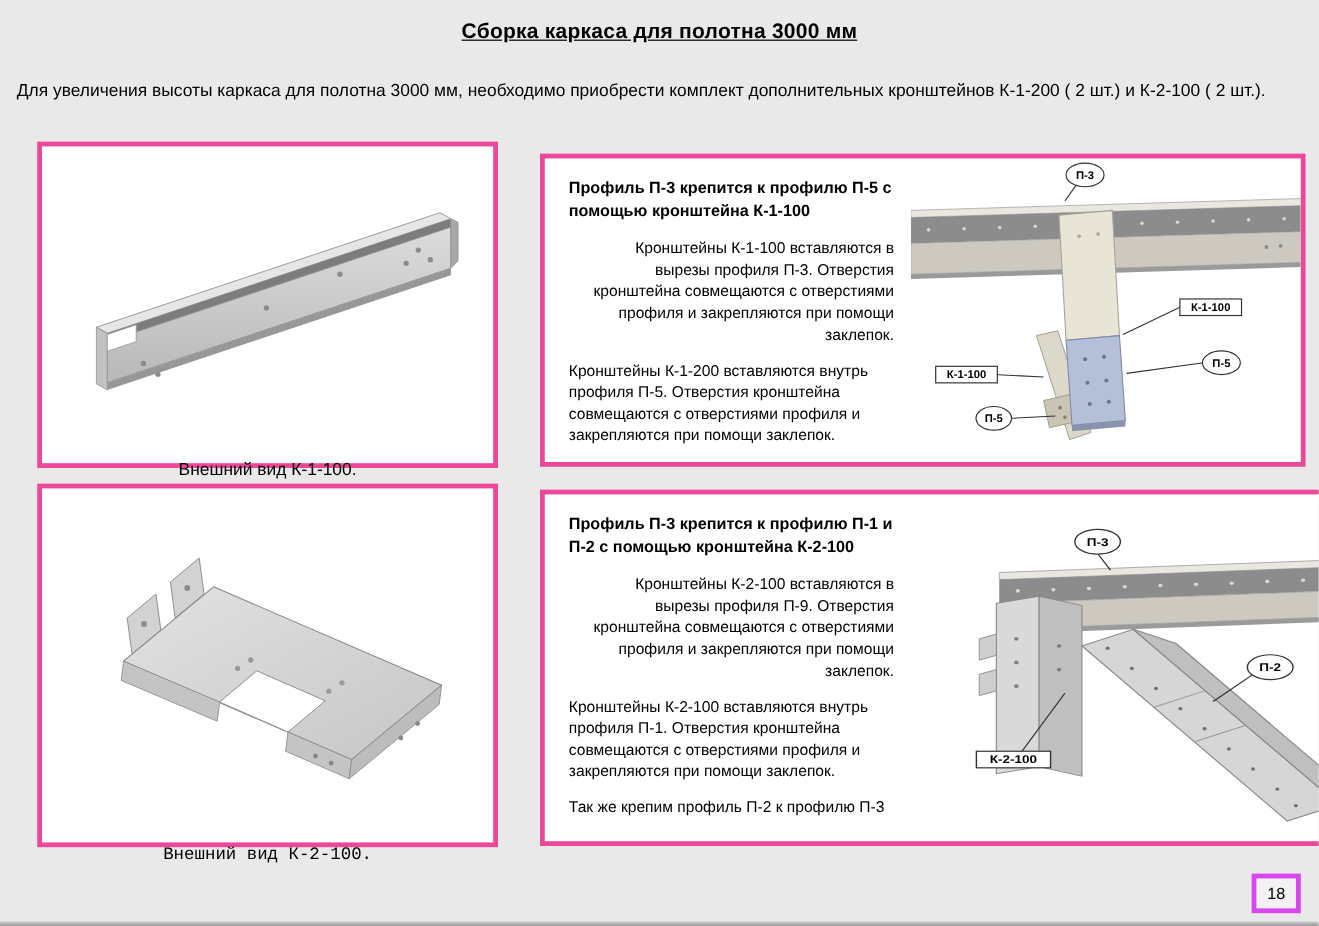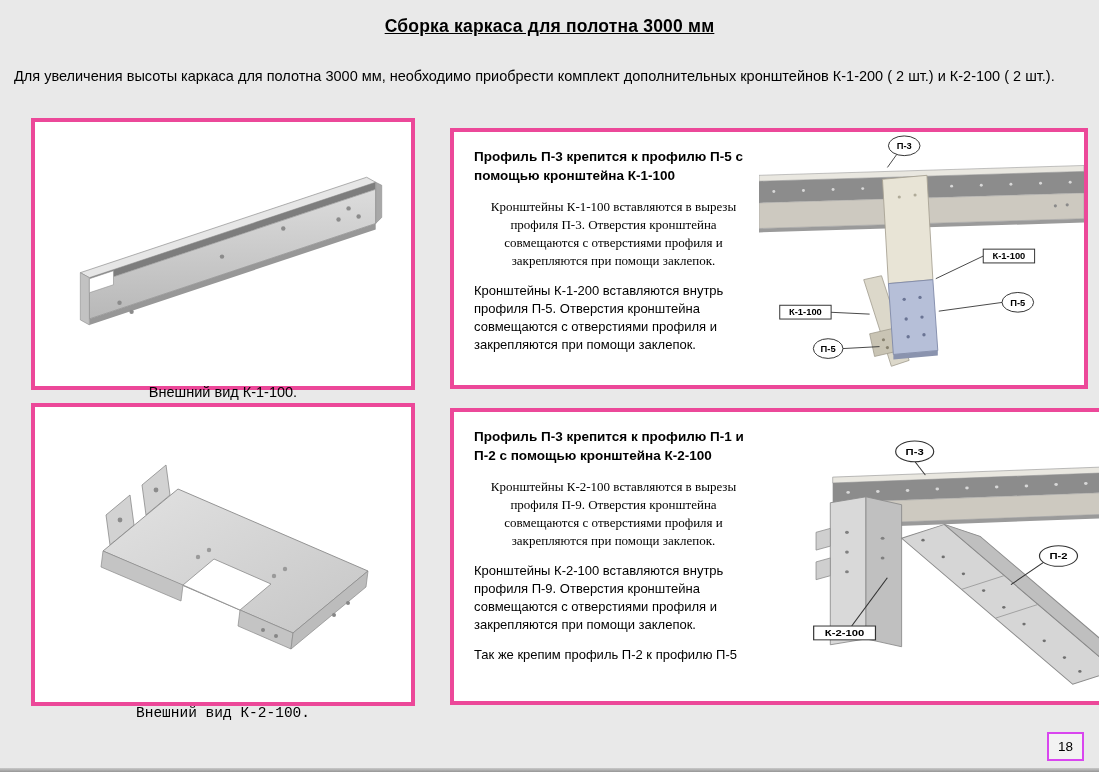--- a/index.html
+++ b/index.html
@@ -20,25 +20,25 @@
   .panel-k2-view  { left:31px;  top:403px; width:384px; height:303px;font-family:Liberation Mono, monospace; }
   .panel-k1-instr { left:450px; top:128px; width:638px; height:261px; }
   .panel-k2-instr { left:450px; top:408px; width:704px; height:297px; }
   .view-panel { display:flex; flex-direction:column; align-items:center; justify-content:space-between; padding:4px 6px 12px;gap:42px; }
   .view-illus { flex:1; width:100%; display:flex; align-items:center; justify-content:center; }
   .caption { font-size:14.5px; text-align:center; }
   .instr-panel { display:flex; }
   .instr-text { width:305px; flex:none; padding:16px 6px 8px 20px; }
   .instr-heading { font-size:13.5px; font-weight:700; line-height:1.38; margin-bottom:13px; }
   .instr-para { font-size:13px; line-height:1.38; margin-bottom:12px; }
-  .instr-para.centered { text-align:center; padding:0 8px;font-family:Liberation Serif, serif; }
+  .instr-para.centered { text-align:right; padding:0 8px; }
   .instr-illus { flex:1; position:relative; overflow:hidden;font-weight:bold; }
   .instr-illus svg { position:absolute; left:0; top:0; width:100%; height:100%; }
   .page-number {
-    position:absolute; right:15px; bottom:11px; border:2px solid #d946ef; background:#f2f2f2;
+    position:absolute; right:15px; bottom:11px; border:4px solid #d946ef; background:#f2f2f2;
     font-size:13.5px; padding:5px 9px;
   }
   .bottom-edge { position:absolute; left:0; bottom:0; width:100%; height:4px;
     background:linear-gradient(#c9c9c9,#969696); }
   svg text { font-family:"Liberation Sans","DejaVu Sans",sans-serif; }
   .co-text { font-size:9.5px; text-anchor:middle; fill:#000; }
   .co-shape { fill:#ffffff; stroke:#333; stroke-width:1; }
   .leader { stroke:#333; stroke-width:0.9; fill:none; }
 </style>
 </head>
@@ -187,22 +187,22 @@
           <text class="co-text" x="70" y="223.5">П-5</text>
         </g>
       </svg>
     </div>
   </div>
 
   <div class="panel panel-k2-instr instr-panel">
     <div class="instr-text">
       <p class="instr-heading">Профиль П-3 крепится к профилю П-1 и П-2 с помощью кронштейна К-2-100</p>
       <p class="instr-para centered">Кронштейны К-2-100 вставляются в вырезы профиля П-9. Отверстия кронштейна совмещаются с отверстиями профиля и закрепляются при помощи заклепок.</p>
-      <p class="instr-para">Кронштейны К-2-100 вставляются внутрь профиля П-9. Отверстия кронштейна совмещаются с отверстиями профиля и закрепляются при помощи заклепок.</p>
-      <p class="instr-para">Так же крепим профиль П-2 к профилю П-5</p>
+      <p class="instr-para">Кронштейны К-2-100 вставляются внутрь профиля П-1. Отверстия кронштейна совмещаются с отверстиями профиля и закрепляются при помощи заклепок.</p>
+      <p class="instr-para">Так же крепим профиль П-2 к профилю П-3</p>
     </div>
     <div class="instr-illus">
       <svg viewBox="0 0 329 293" preserveAspectRatio="none">
 
         <polygon points="62,66 329,54 329,60 62,72" fill="#e9e7e0" stroke="#9a9a9a" stroke-width="0.6"></polygon>
         <polygon points="62,72 329,60 329,80 62,92" fill="#8c8c8c"></polygon>
         <polygon points="62,92 329,80 329,102 62,114" fill="#cdc9c0" stroke="#9a9a9a" stroke-width="0.5"></polygon>
         <polygon points="62,114 329,102 329,106 62,118" fill="#9a9a9a"></polygon>
         <g fill="#d8d8d8">
           <circle cx="75" cy="81.5" r="1.5"></circle>

